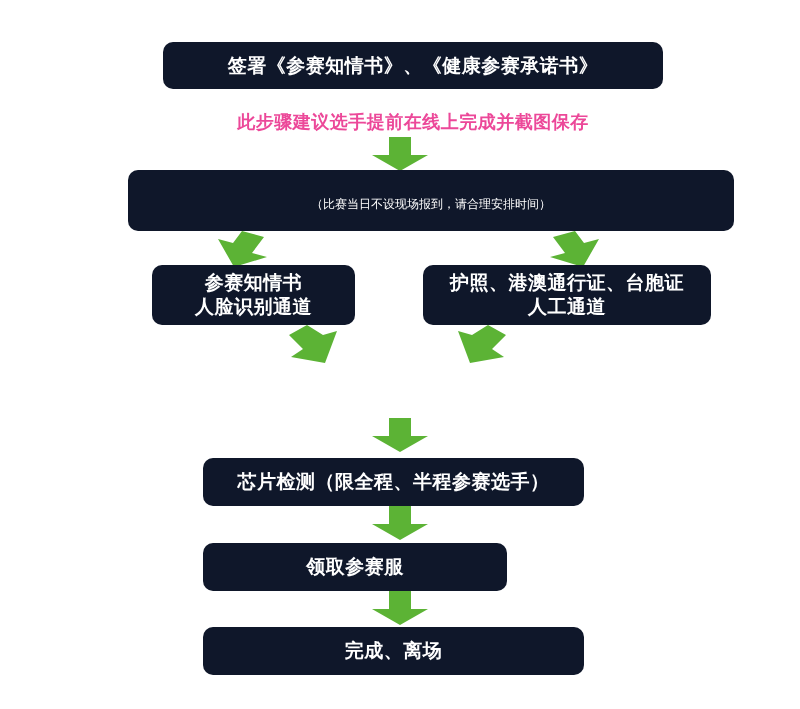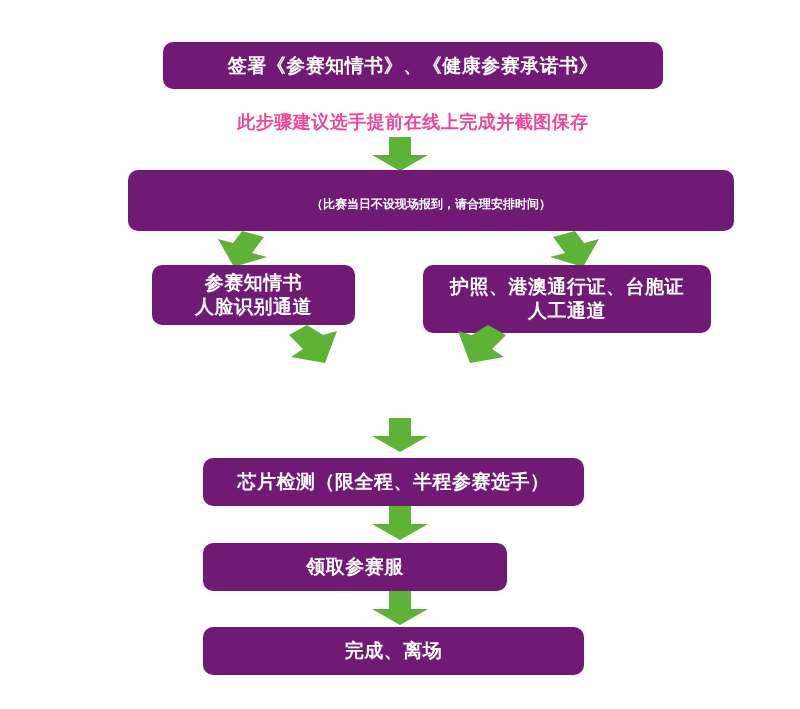--- a/index.html
+++ b/index.html
@@ -14,39 +14,39 @@
     color: #ffffff;
     overflow: hidden;
   }
   .canvas {
     position: relative;
     width: 800px;
     height: 709px;
   }
   .box {
     position: absolute;
-    background: #701a75;
+    background: #0f172a;
     border-radius: 10px;
     display: flex;
     flex-direction: column;
     align-items: center;
     justify-content: center;
     text-align: center;
     color: #ffffff;
     font-weight: bold;
     letter-spacing: 0.5px;
     box-sizing: border-box;
   }
   .box .main-line {
     line-height: 1.25;
     font-size: 19px;
   }
   .box .sub-line {
     font-size: 12px;
-    font-weight: bold;
+    font-weight: normal;
     margin-top: 8px;
     letter-spacing: 0;
   }
   .note {
     position: absolute;
     color: #ec4899;
     font-size: 18px;
     font-weight: bold;
     text-align: center;
     letter-spacing: 0.5px;
@@ -56,21 +56,21 @@
   }
   .arrow svg {
     display: block;
     overflow: visible;
   }
   
   #box-sign       { left: 163px; top: 42px;  width: 500px; height: 47px; }
   #note-sign      { left: 150px; top: 110px; width: 526px; }
   #box-checkin    { left: 128px; top: 170px; width: 606px; height: 61px; }
   #box-idcard     { left: 152px; top: 265px; width: 203px; height: 60px; }
-  #box-passport   { left: 423px; top: 265px; width: 288px; height: 68px; }
+  #box-passport   { left: 423px; top: 265px; width: 288px; height: 60px; }
   #box-window     { left: 203px; top: 370px; width: 381px; height: 48px; }
   #box-chip       { left: 203px; top: 458px; width: 381px; height: 48px; }
   #box-apparel    { left: 203px; top: 543px; width: 304px; height: 48px; }
   #box-finish     { left: 203px; top: 627px; width: 381px; height: 48px; }
 
   #arrow-1 { left: 371px; top: 137px; }
   #arrow-2a { left: 212px; top: 231px; }
   #arrow-2b { left: 545px; top: 231px; }
   #arrow-3a { left: 285px; top: 325px; }
   #arrow-3b { left: 450px; top: 325px; }

